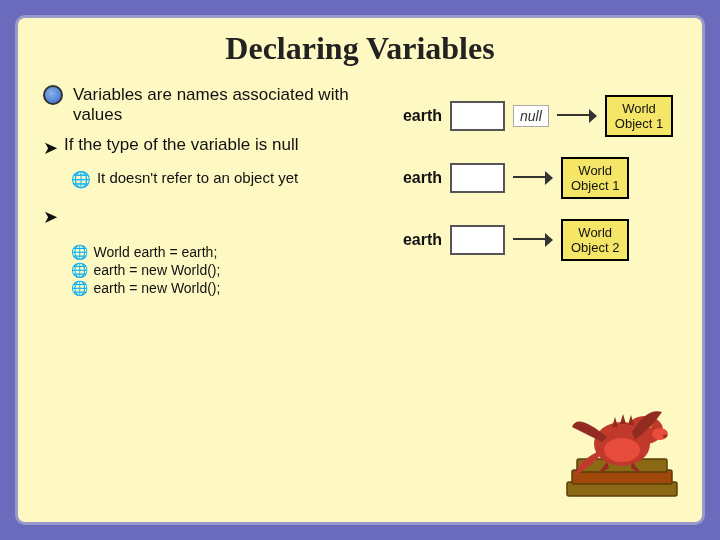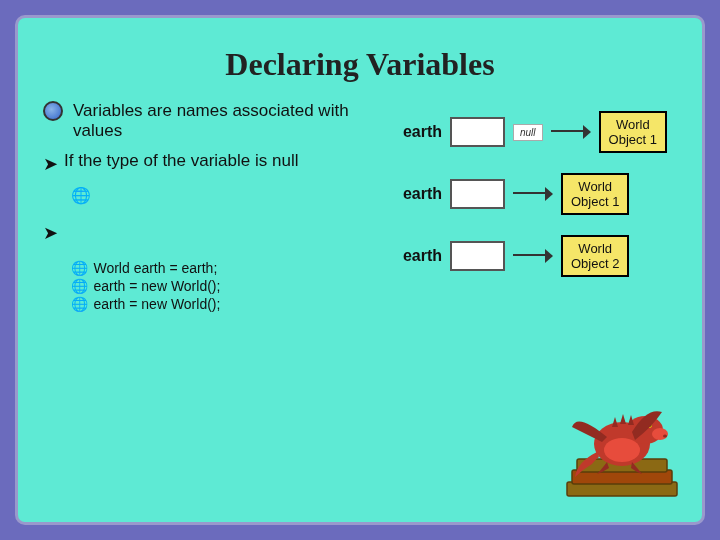--- a/index.html
+++ b/index.html
@@ -11,24 +11,24 @@
       background: #6b6bbd;
       font-family: Arial, sans-serif;
       display: flex;
       align-items: center;
       justify-content: center;
     }
 
     .slide {
       width: 690px;
       height: 510px;
-      background: #5eead4;
+      background: #fef9c3;
       border-radius: 10px;
       border: 3px solid #9999cc;
-      padding: 28px 25px;
+      padding: 12px 25px;
       position: relative;
       display: flex;
       flex-direction: column;
     }
 
     .title {
       text-align: center;
       font-size: 32px;
       font-weight: bold;
       color: #222;
@@ -125,21 +125,21 @@
     }
 
     .var-box {
       width: 55px;
       height: 30px;
       background: white;
       border: 2px solid #555;
     }
 
     .null-label {
-      font-size: 10px;
+      font-size: 14px;
       font-style: italic;
       color: #333;
       background: #fff;
       border: 1px solid #aaa;
       padding: 2px 6px;
     }
 
     .world-box {
       background: #f5e668;
       border: 2px solid #000000;
@@ -217,20 +217,21 @@
         <span>Variables are names associated with values</span>
       </div>
 
       <div class="bullet-l1">
         <span style="font-size:18px;margin-top:2px;flex-shrink:0;">➤</span>
         <span>If the type of the variable is null</span>
       </div>
 
       <div class="bullet-l2">
         <span class="bullet-icon">🌐</span>
+        <span>It doesn't refer to an object yet</span>
       </div>
 
       <div class="bullet-l1" style="margin-top:6px;">
         <span style="font-size:18px;margin-top:2px;flex-shrink:0;">➤</span>
       </div>
 
       <div class="code-block">
         <div class="code-line">
           <span class="bullet-icon">🌐</span>
           <span>World earth = earth;</span>

